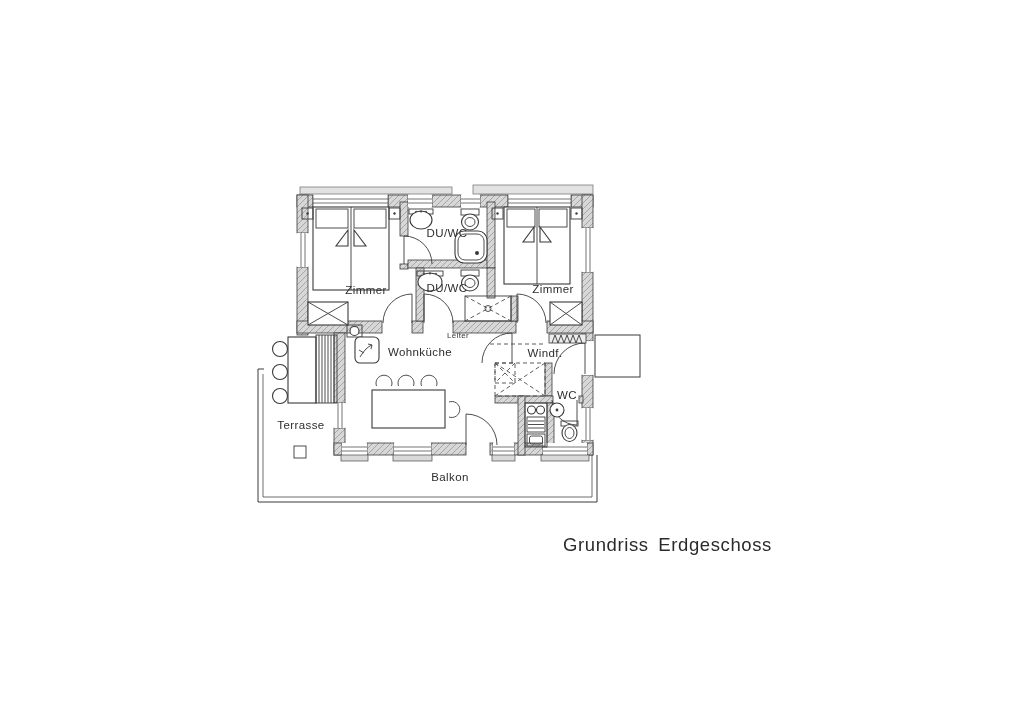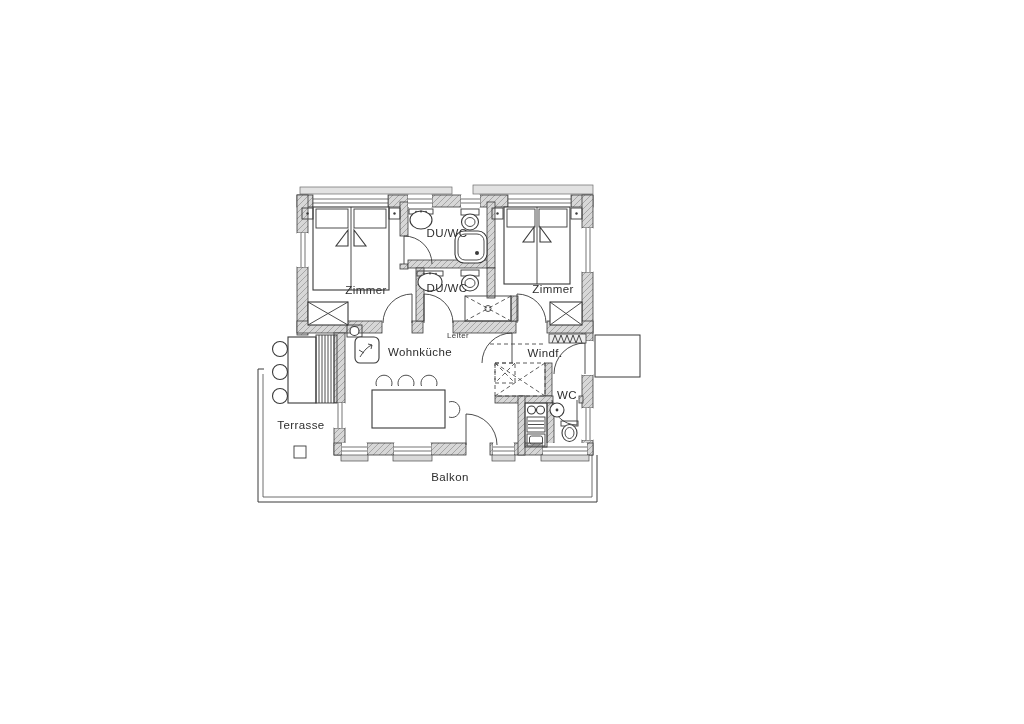--- a/index.html
+++ b/index.html
@@ -329,13 +329,14 @@
     <text class="room-label" x="553" y="293">Zimmer</text>
     <text class="room-label" x="420" y="356">Wohnküche</text>
     <text class="room-label" x="545" y="357">Windf.</text>
     <text class="room-label" x="567" y="399">WC</text>
     <text class="room-label" x="301" y="429">Terrasse</text>
     <text class="room-label" x="450" y="481">Balkon</text>
     <text class="small-label" x="458" y="338">Leiter</text>
   </g>
 </svg>
 
+<div id="plan-title">Grundriss Erdgeschoss</div>
 </div>
 
 </body></html>

